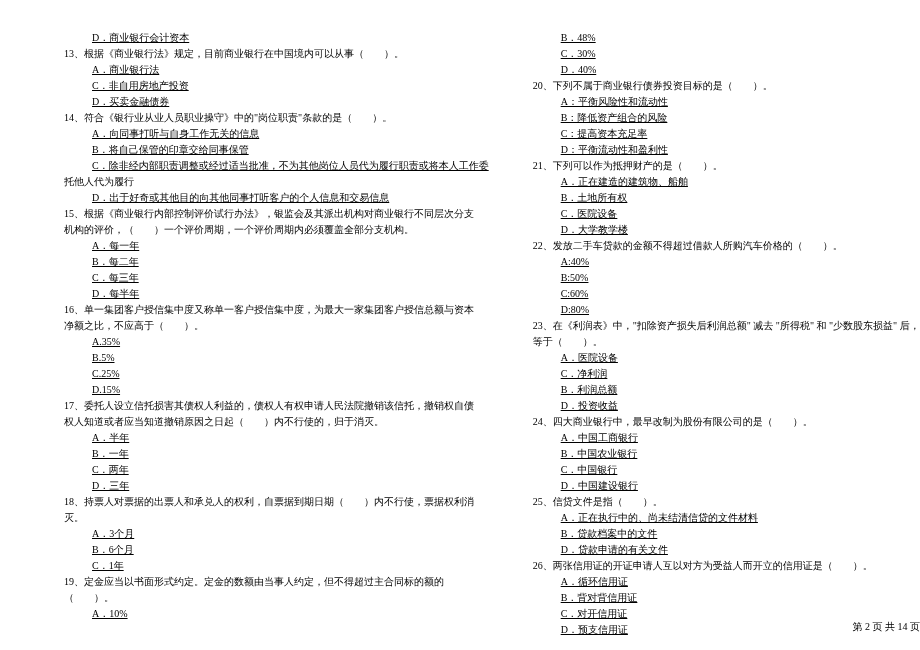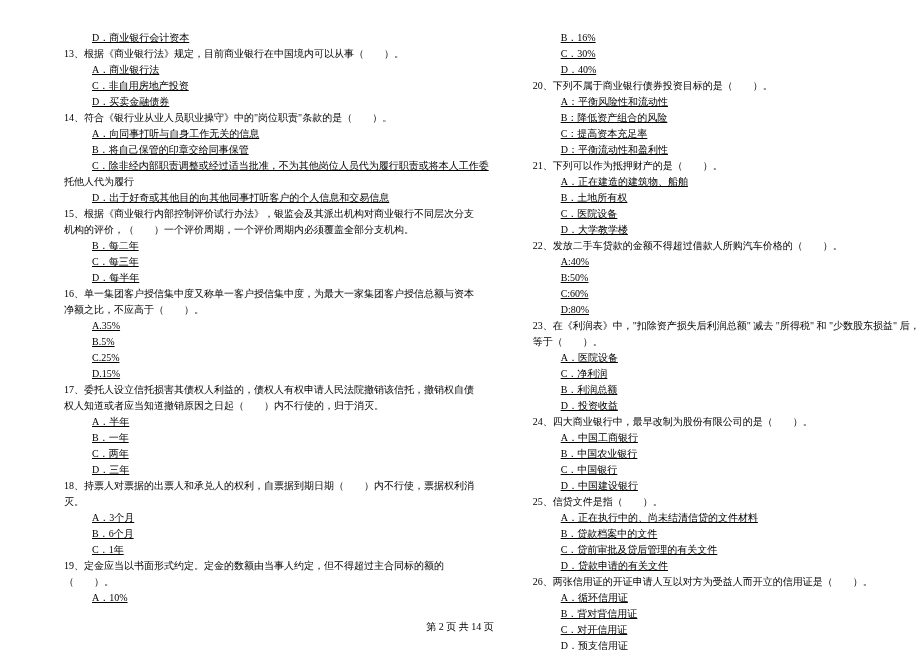--- a/index.html
+++ b/index.html
@@ -29,21 +29,21 @@
       display: block;
       white-space: pre;
     }
     .indent-2 { padding-left: 42px; text-decoration: underline; }
     .indent-q { padding-left: 14px; }
     .footer {
       position: absolute;
       bottom: 15px;
       left: 0;
       right: 0;
-      text-align: center;
+      text-align: right;
       font-size: 10px;
     }
   </style>
 </head>
 <body>
 
 <div class="columns">
   <div class="col" id="col-left">
       <span class="line indent-2">D．商业银行会计资本</span>
       <span class="line indent-q">13、根据《商业银行法》规定，目前商业银行在中国境内可以从事（　　）。</span>
@@ -51,20 +51,21 @@
       <span class="line indent-2">C．非自用房地产投资</span>
       <span class="line indent-2">D．买卖金融债券</span>
       <span class="line indent-q">14、符合《银行业从业人员职业操守》中的"岗位职责"条款的是（　　）。</span>
       <span class="line indent-2">A．向同事打听与自身工作无关的信息</span>
       <span class="line indent-2">B．将自己保管的印章交给同事保管</span>
       <span class="line indent-2">C．除非经内部职责调整或经过适当批准，不为其他岗位人员代为履行职责或将本人工作委</span>
       <span class="line indent-q">托他人代为履行</span>
       <span class="line indent-2">D．出于好奇或其他目的向其他同事打听客户的个人信息和交易信息</span>
       <span class="line indent-q">15、根据《商业银行内部控制评价试行办法》，银监会及其派出机构对商业银行不同层次分支</span>
       <span class="line indent-q">机构的评价，（　　）一个评价周期，一个评价周期内必须覆盖全部分支机构。</span>
+      <span class="line indent-2">A．每一年</span>
       <span class="line indent-2">B．每二年</span>
       <span class="line indent-2">C．每三年</span>
       <span class="line indent-2">D．每半年</span>
       <span class="line indent-q">16、单一集团客户授信集中度又称单一客户授信集中度，为最大一家集团客户授信总额与资本</span>
       <span class="line indent-q">净额之比，不应高于（　　）。</span>
       <span class="line indent-2">A.35%</span>
       <span class="line indent-2">B.5%</span>
       <span class="line indent-2">C.25%</span>
       <span class="line indent-2">D.15%</span>
       <span class="line indent-q">17、委托人设立信托损害其债权人利益的，债权人有权申请人民法院撤销该信托，撤销权自债</span>
@@ -76,21 +77,21 @@
       <span class="line indent-q">18、持票人对票据的出票人和承兑人的权利，自票据到期日期（　　）内不行使，票据权利消</span>
       <span class="line indent-q">灭。</span>
       <span class="line indent-2">A．3个月</span>
       <span class="line indent-2">B．6个月</span>
       <span class="line indent-2">C．1年</span>
       <span class="line indent-q">19、定金应当以书面形式约定。定金的数额由当事人约定，但不得超过主合同标的额的</span>
       <span class="line indent-q">（　　）。</span>
       <span class="line indent-2">A．10%</span>
     </div>
   <div class="col" id="col-right">
-      <span class="line indent-2">B．16%</span>
+      <span class="line indent-2">B．48%</span>
       <span class="line indent-2">C．30%</span>
       <span class="line indent-2">D．40%</span>
       <span class="line indent-q">20、下列不属于商业银行债券投资目标的是（　　）。</span>
       <span class="line indent-2">A：平衡风险性和流动性</span>
       <span class="line indent-2">B：降低资产组合的风险</span>
       <span class="line indent-2">C：提高资本充足率</span>
       <span class="line indent-2">D：平衡流动性和盈利性</span>
       <span class="line indent-q">21、下列可以作为抵押财产的是（　　）。</span>
       <span class="line indent-2">A．正在建造的建筑物、船舶</span>
       <span class="line indent-2">B．土地所有权</span>
@@ -108,21 +109,20 @@
       <span class="line indent-2">B．利润总额</span>
       <span class="line indent-2">D．投资收益</span>
       <span class="line indent-q">24、四大商业银行中，最早改制为股份有限公司的是（　　）。</span>
       <span class="line indent-2">A．中国工商银行</span>
       <span class="line indent-2">B．中国农业银行</span>
       <span class="line indent-2">C．中国银行</span>
       <span class="line indent-2">D．中国建设银行</span>
       <span class="line indent-q">25、信贷文件是指（　　）。</span>
       <span class="line indent-2">A．正在执行中的、尚未结清信贷的文件材料</span>
       <span class="line indent-2">B．贷款档案中的文件</span>
-      <span class="line indent-2">C．贷前审批及贷后管理的有关文件</span>
       <span class="line indent-2">D．贷款申请的有关文件</span>
       <span class="line indent-q">26、两张信用证的开证申请人互以对方为受益人而开立的信用证是（　　）。</span>
       <span class="line indent-2">A．循环信用证</span>
       <span class="line indent-2">B．背对背信用证</span>
       <span class="line indent-2">C．对开信用证</span>
       <span class="line indent-2">D．预支信用证</span>
     </div>
 </div>
 
 <div class="footer">第 2 页 共 14 页</div>

